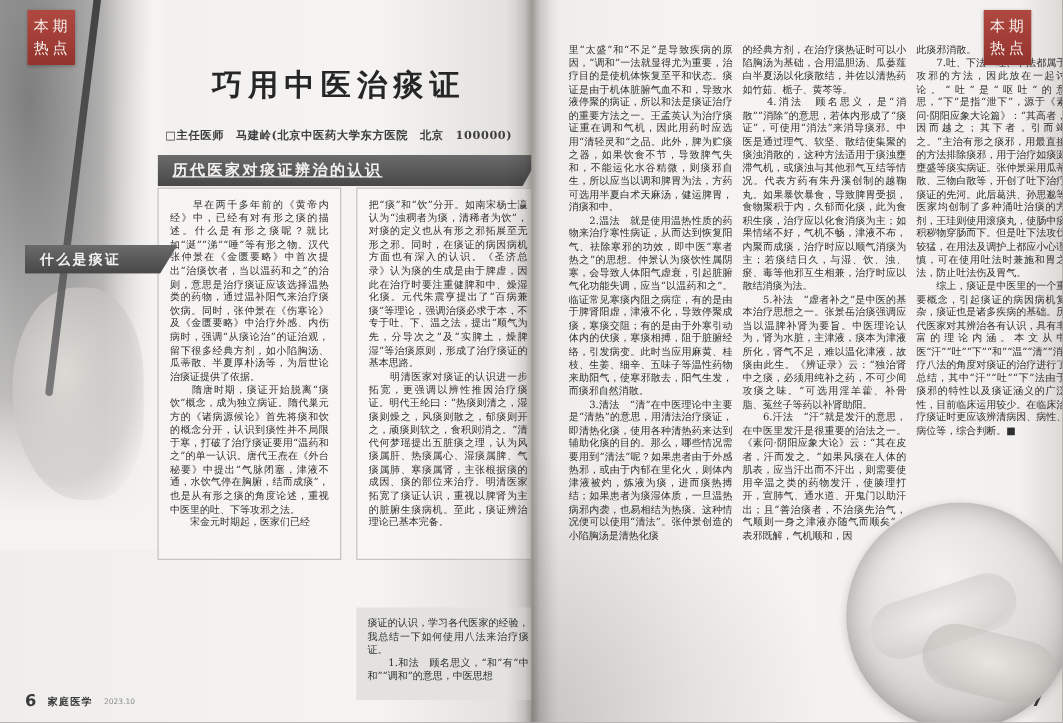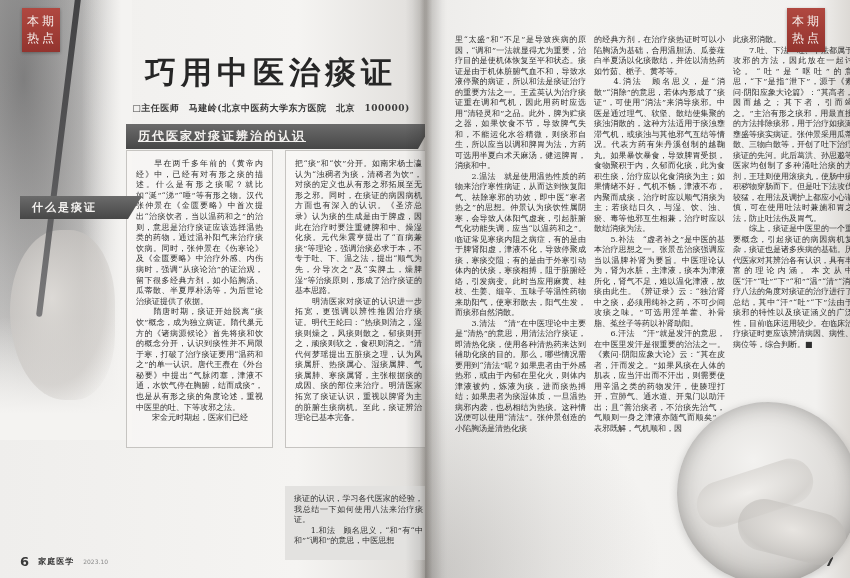--- a/index.html
+++ b/index.html
@@ -35,21 +35,21 @@
   .tag{position:absolute;top:8px;width:38px;height:44px;z-index:9;
     background:linear-gradient(#b04840,#93342e);color:#f6efec;
     font-family:"DejaVu Sans","Liberation Sans",sans-serif;
     font-size:12px;line-height:17px;letter-spacing:3px;text-align:left;
     padding:5px 2px 0 5px;box-sizing:border-box;word-break:break-all;
     box-shadow:0 1px 3px rgba(0,0,0,.3);}
   .tag-left{left:22px;}
   .tag-right{left:362px;}
 
   .title{position:absolute;left:118px;top:52px;width:306px;margin:0;text-align:center;
-    font-size:31px;font-weight:bold;letter-spacing:5px;color:#262626;
+    font-size:24px;font-weight:bold;letter-spacing:5px;color:#262626;
     font-family:"DejaVu Sans","Liberation Sans",sans-serif;}
   .byline{position:absolute;left:118px;top:102px;width:306px;text-align:center;
     font-size:9px;color:#3d3d3d;font-weight:bold;letter-spacing:.5px;}
 
   .band{position:absolute;z-index:3;color:#f4f2f0;font-weight:bold;
     font-family:"DejaVu Sans","Liberation Sans",sans-serif;
     background:linear-gradient(#6b6b6b,#474747);
     clip-path:polygon(0 0,100% 0,calc(100% - 14px) 100%,0 100%);
     padding:4px 24px 4px 12px;box-sizing:border-box;}
   .band1{left:126px;top:124px;width:306px;font-size:12px;letter-spacing:2px;text-decoration:underline;}

